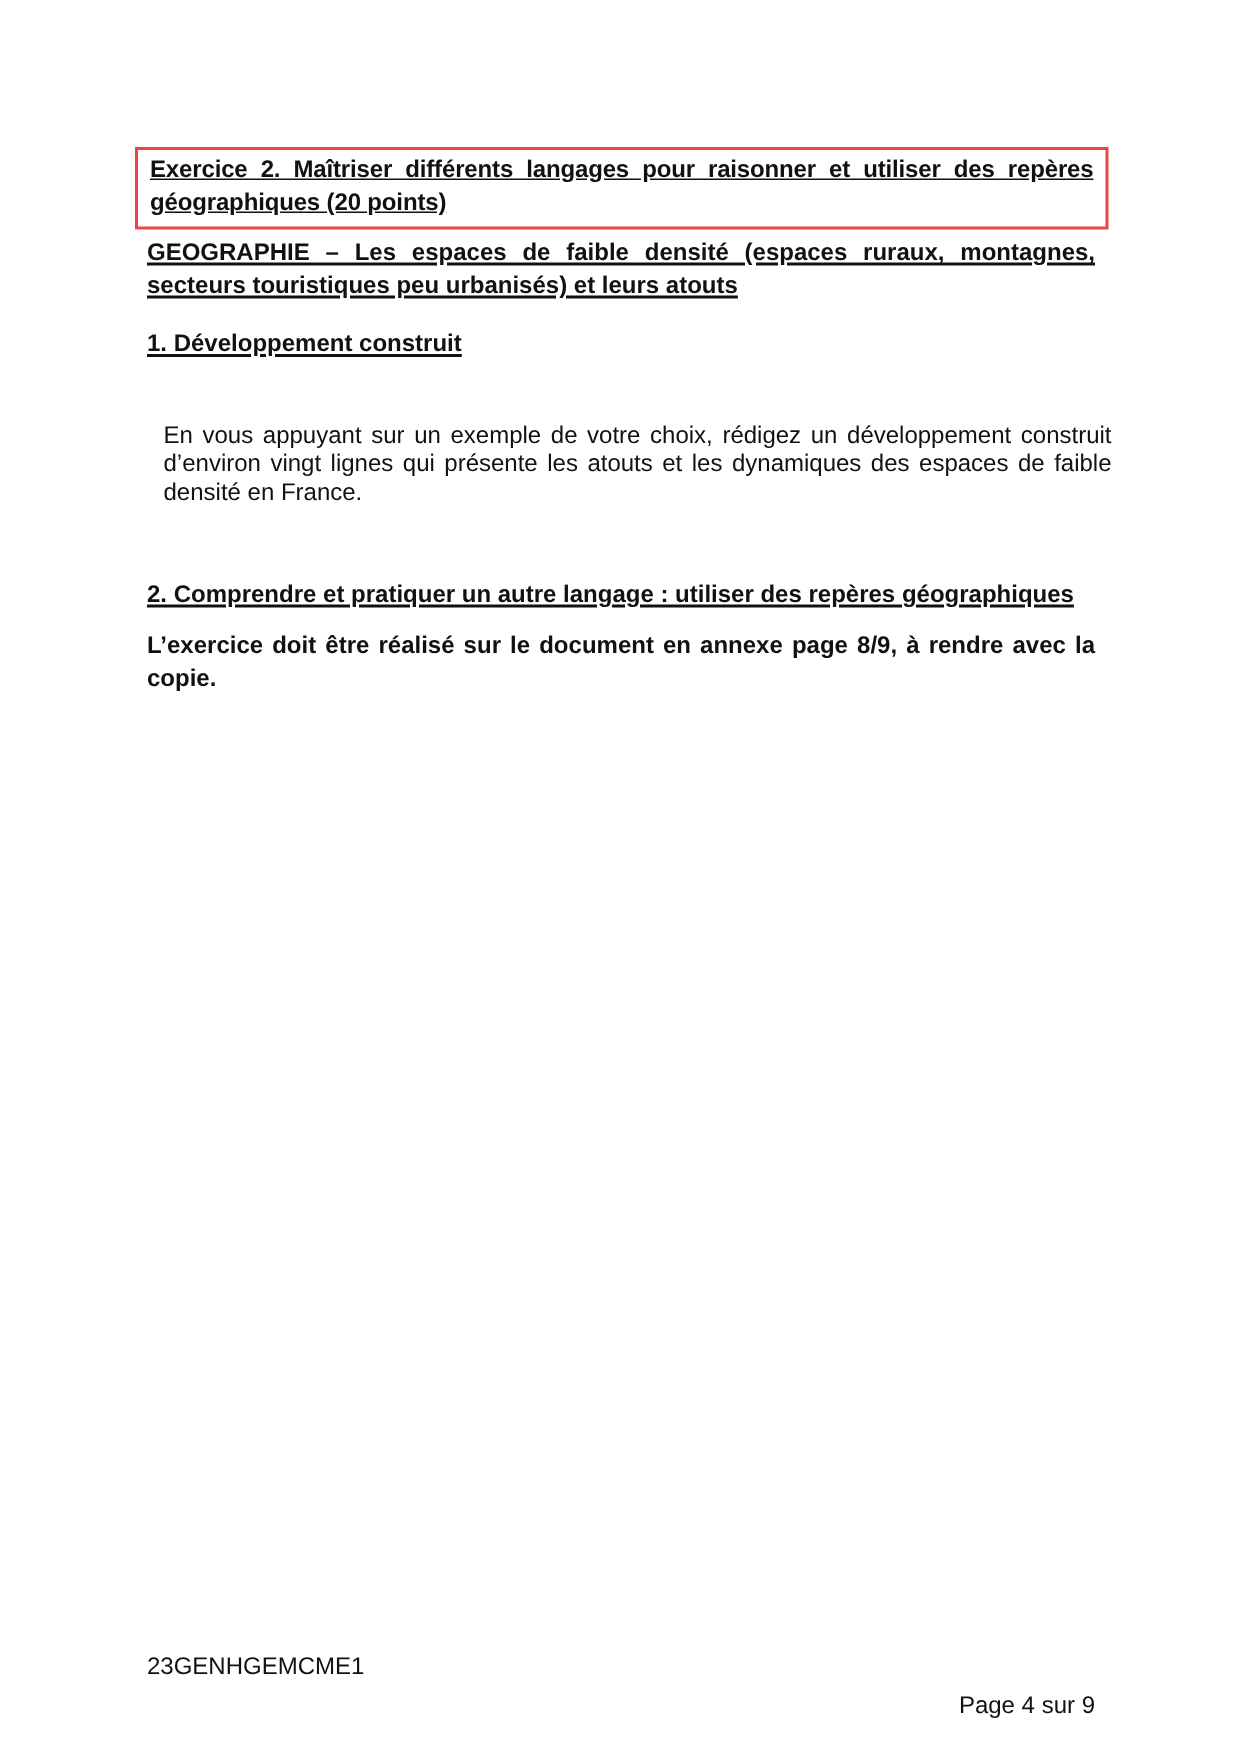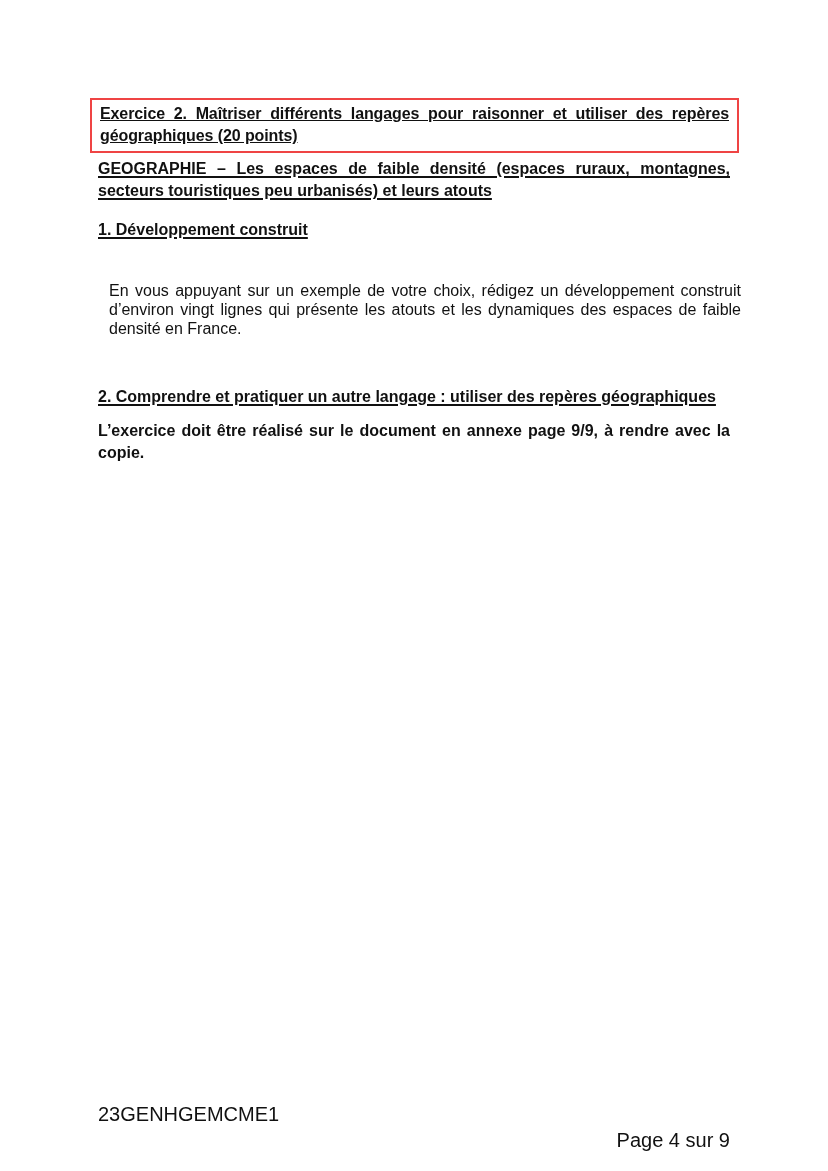--- a/index.html
+++ b/index.html
@@ -9,39 +9,39 @@
     .box { position: absolute; left: 90px; top: 98px; width: 629px;
       border: 2px solid #ef4444; padding: 3px 8px 4px 8px; text-decoration: underline; }
     .box-text { font-weight: bold; font-size: 16px; line-height: 22px; text-align: justify;
       text-align-last: left; letter-spacing: -0.1px; }
     .block { position: absolute; left: 98px; width: 632px; font-size: 16px; line-height: 19px; }
     .heading { font-weight: bold; text-decoration: underline; text-decoration-thickness: 1.5px;
       text-underline-offset: 2px; text-align: justify; }
     .just-first { text-align: justify; text-align-last: left; }
     .para { font-weight: normal; margin-left: 11px; }
     .bold-para { font-weight: bold; line-height: 22px; }
-    .footer { position: absolute; top: 1103px; font-size: 20px; }
+    .footer { position: absolute; top: 1103px; font-size: 16px; }
     .footer-left { left: 98px; }
     .footer-right { right: 98px; margin-top: 26px; }
   </style>
 </head>
 <body>
 
 <div class="page">
 
   <div class="box">
     <div class="box-text">Exercice 2. Maîtriser différents langages pour raisonner et utiliser des repères géographiques (20 points)</div>
   </div>
 
   <div class="block heading just-first" style="top:158px; line-height:22px;">GEOGRAPHIE – Les espaces de faible densité (espaces ruraux, montagnes, secteurs touristiques peu urbanisés) et leurs atouts</div>
 
   <div class="block heading" style="top:220px;">1. Développement construit</div>
 
   <div class="block para just-first" style="top:281px;">En vous appuyant sur un exemple de votre choix, rédigez un développement construit d’environ vingt lignes qui présente les atouts et les dynamiques des espaces de faible densité en France.</div>
 
   <div class="block heading just-first" style="top:364px;margin-top:23px;">2. Comprendre et pratiquer un autre langage : utiliser des repères géographiques</div>
 
-  <div class="block bold-para just-first" style="top:420px;">L’exercice doit être réalisé sur le document en annexe page 9/9, à rendre avec la copie.</div>
+  <div class="block bold-para just-first" style="top:420px;">L’exercice doit être réalisé sur le document en annexe page 8/9, à rendre avec la copie.</div>
 
   <div class="footer footer-left">23GENHGEMCME1</div>
   <div class="footer footer-right">Page 4 sur 9</div>
 
 </div>
 
 </body></html>

